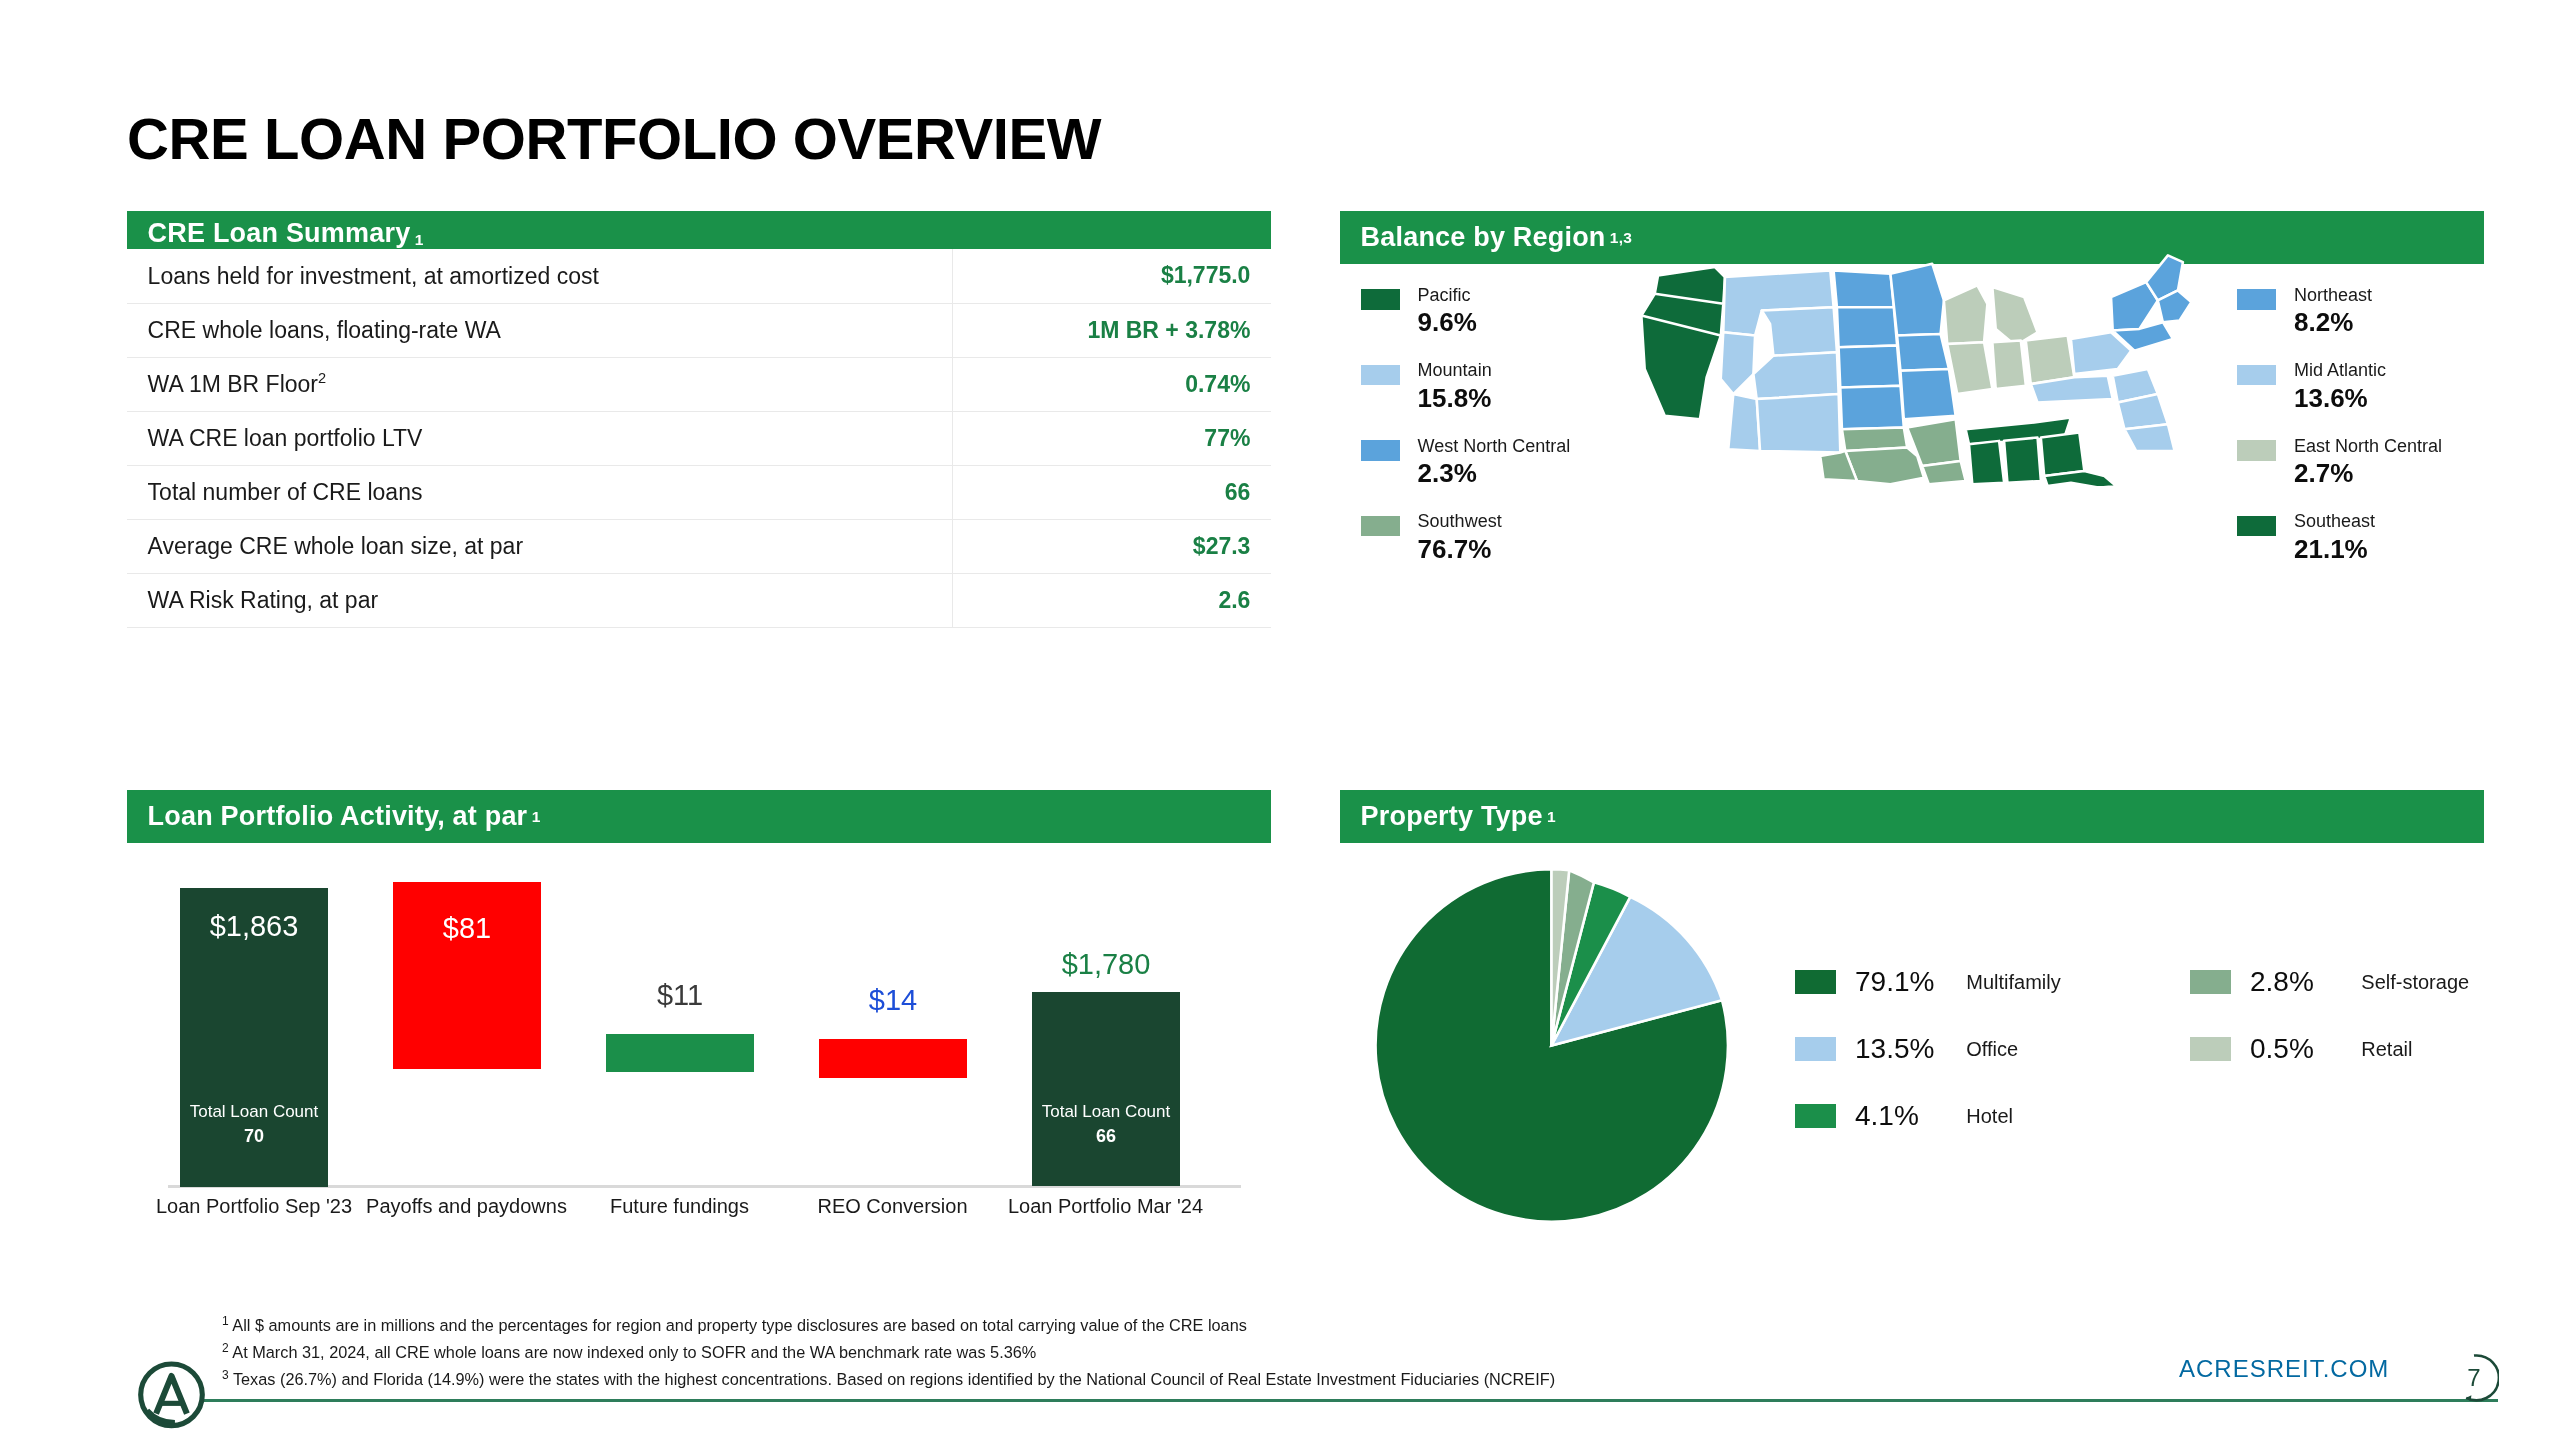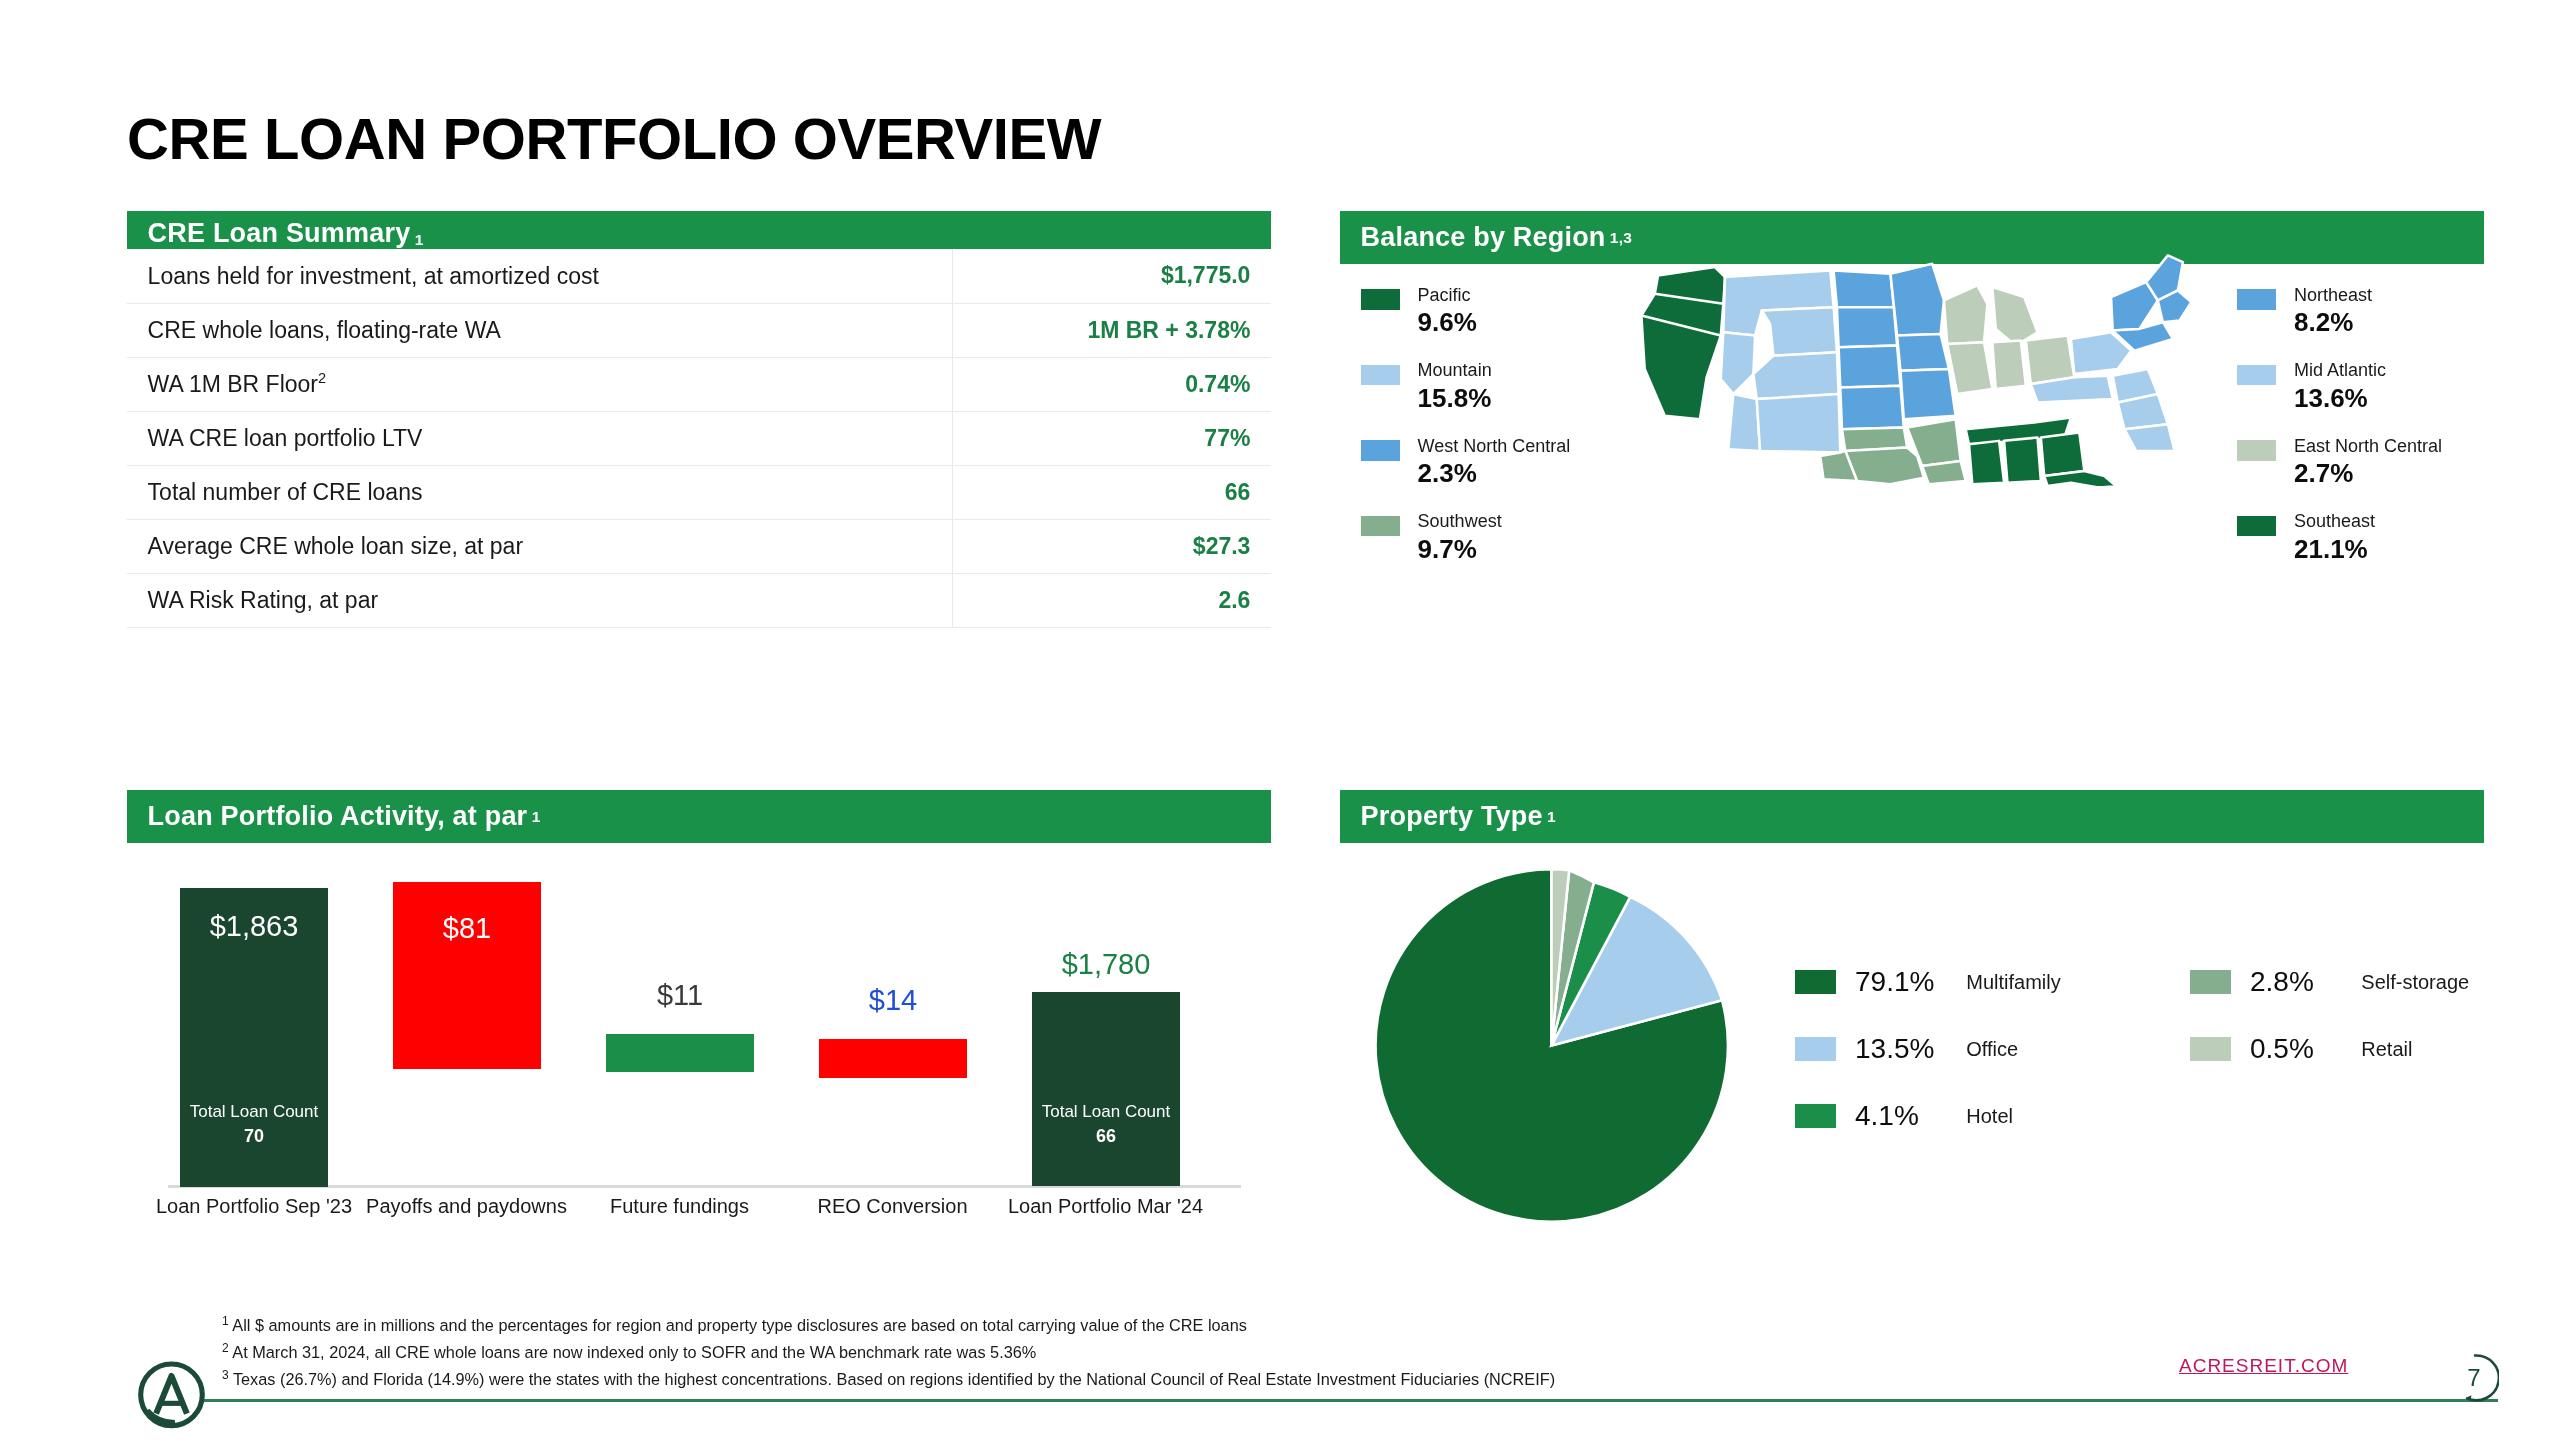--- a/index.html
+++ b/index.html
@@ -105,21 +105,21 @@
   .fn { font-size:16.3px; color:#1a1a1a; line-height:1.62; white-space:nowrap; }
   .fn sup { font-size:12px; vertical-align: super; }
 
   #footer-rule {
     position:absolute; left:204px; top:1399px; width:2294px; height:2.6px;
     background:#2E7D5B;
   }
   #logo { position:absolute; left:127px; top:1357px; width:89px; height:79px; }
   #brand {
     position:absolute; left:2179px; top:1355px;
-    font-size:19px; letter-spacing:1px; color:#be185d; white-space:nowrap;text-decoration:underline;
+    font-size:24px; letter-spacing:1px; color:#0369a1; white-space:nowrap;
   }
   #pagenum {
     position:absolute; left:2449px; top:1353px; width:50px; height:50px;
   }
 </style>
 </head>
 <body>
 
 <div class="slide" data-name="slide">
 
@@ -185,21 +185,21 @@
           <div class="legend-pct" data-name="legend-value">15.8%</div>
         </div>
         <div class="legend-item" data-name="legend-item">
           <div class="legend-swatch" data-name="legend-swatch-west-north-central" style="background:#5BA3DC"></div>
           <div class="legend-name" data-name="legend-label">West North Central</div>
           <div class="legend-pct" data-name="legend-value">2.3%</div>
         </div>
         <div class="legend-item" data-name="legend-item">
           <div class="legend-swatch" data-name="legend-swatch-southwest" style="background:#85AE8E"></div>
           <div class="legend-name" data-name="legend-label">Southwest</div>
-          <div class="legend-pct" data-name="legend-value">9.7%</div>
+          <div class="legend-pct" data-name="legend-value">76.7%</div>
         </div>
       </div>
 
       <div class="legend-col" id="region-legend-right" data-name="region-legend-right">
         <div class="legend-item" data-name="legend-item">
           <div class="legend-swatch" data-name="legend-swatch-northeast" style="background:#5BA3DC"></div>
           <div class="legend-name" data-name="legend-label">Northeast</div>
           <div class="legend-pct" data-name="legend-value">8.2%</div>
         </div>
         <div class="legend-item" data-name="legend-item">

